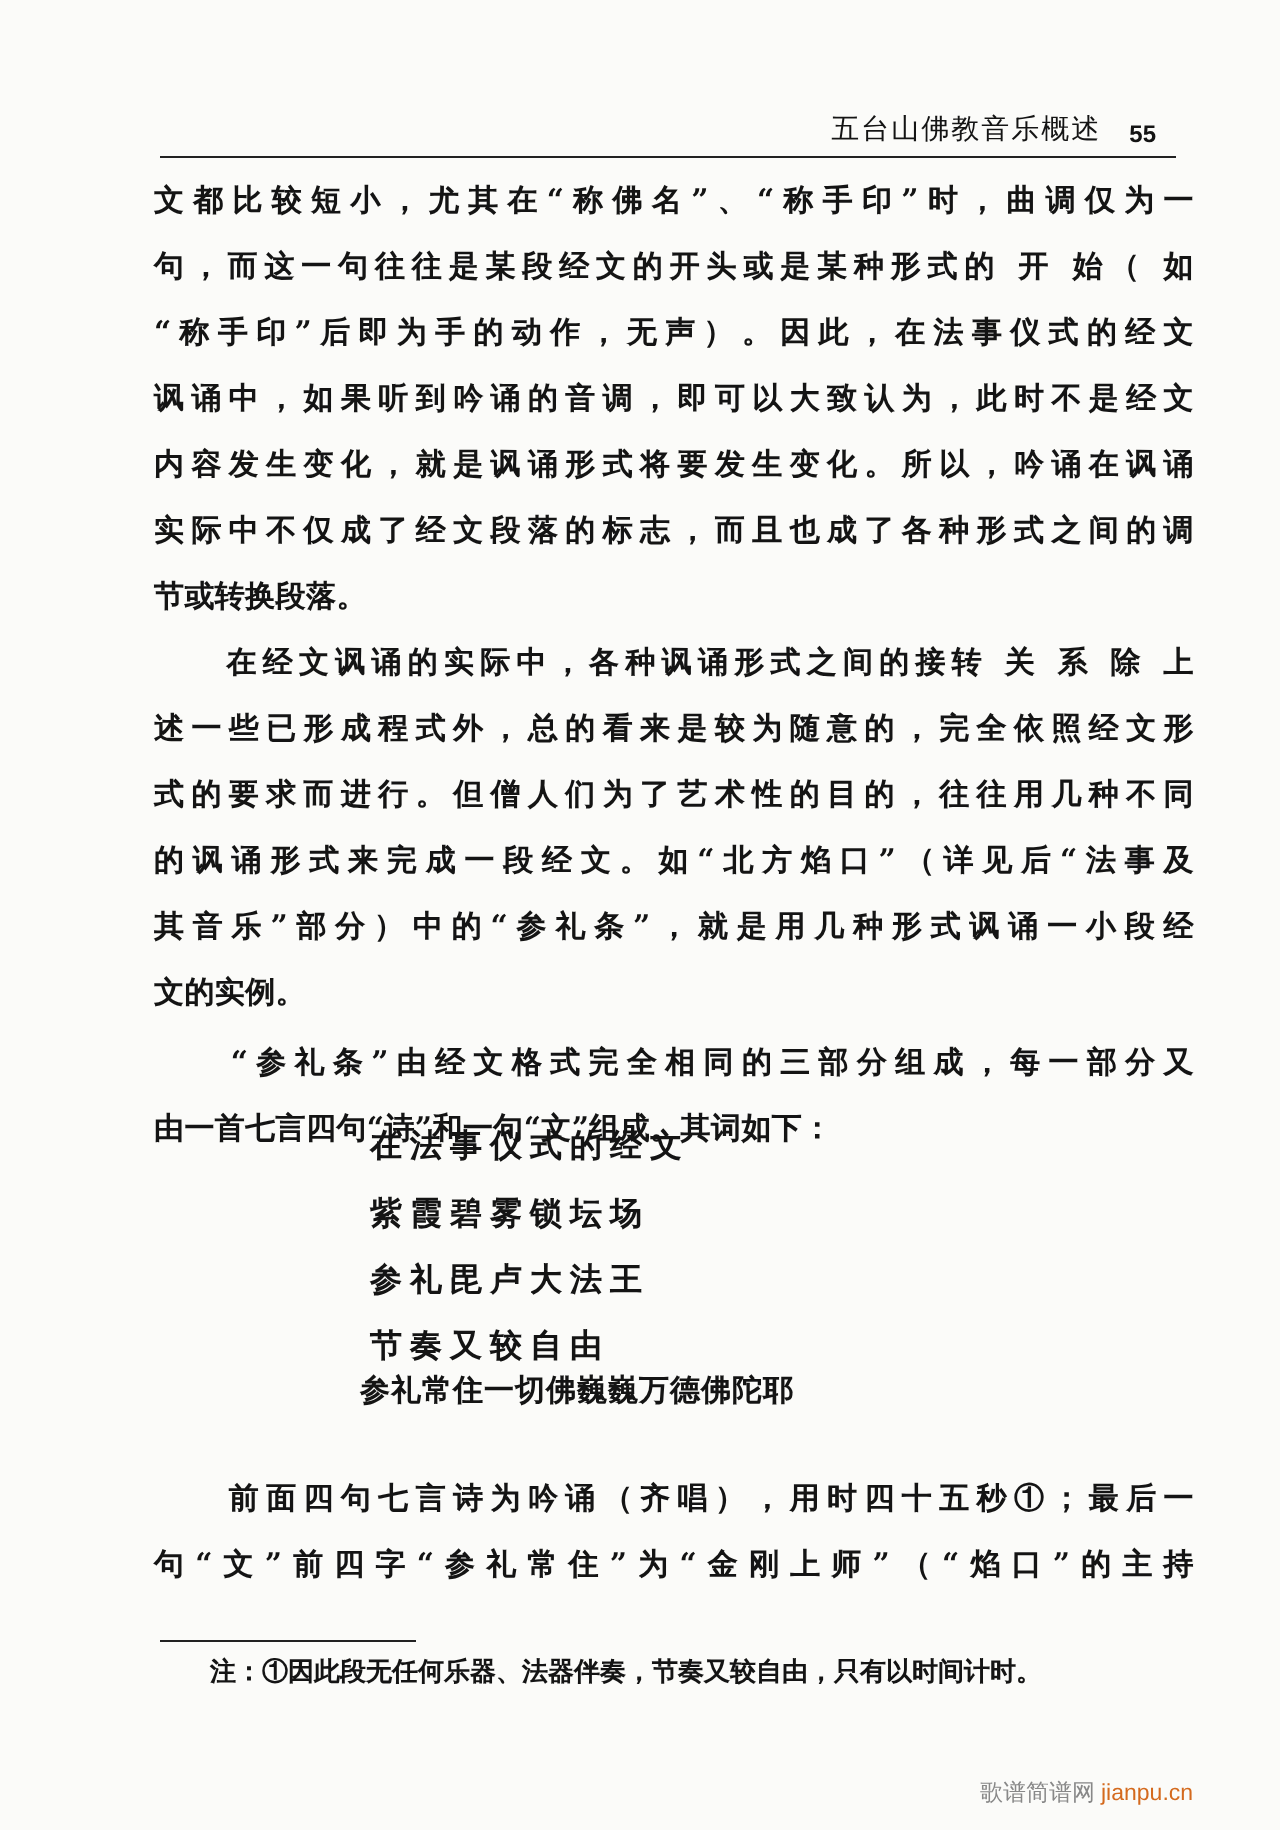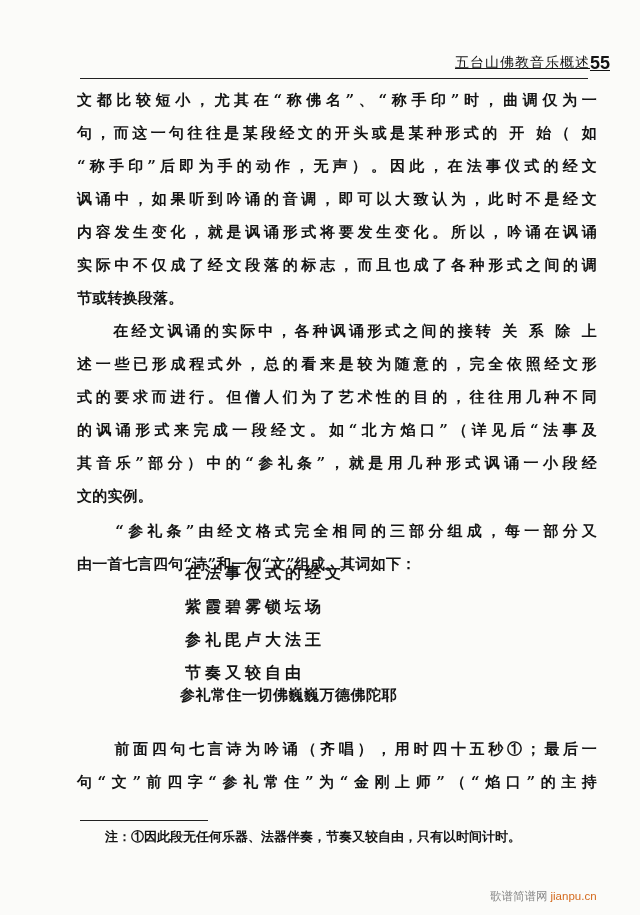--- a/index.html
+++ b/index.html
@@ -5,28 +5,27 @@
   html, body { margin: 0; padding: 0; }
   body {
     width: 640px; height: 915px;
     background: #fbfbf9;
     position: relative;
     overflow: hidden;
     font-family: "DejaVu Serif", "Liberation Serif", serif;
     color: #141414;
   }
   .header {
-    position: absolute; left: 400px; top: 52px;
+    position: absolute; left: 368px; top: 52px;
     width: 210px; height: 22px;
-    display: flex; justify-content: flex-end; align-items: center;
+    display: flex; justify-content: flex-end; align-items: flex-end;
     font-size: 14px;
-    text-decoration: underline;
   }
   .header .title { letter-spacing: 1px; }
-  .header .pageno { font-weight: bold; font-family: "Liberation Sans", sans-serif; font-size: 18px; }
+  .header .pageno { margin-left: 14px; font-weight: bold; font-family: "Liberation Sans", sans-serif; font-size: 12px; }
   .header-rule {
     position: absolute; left: 80px; top: 78px; width: 508px; height: 0;
     border-top: 1.5px solid #222;
   }
   .line {
     position: absolute;
     left: 77px;
     width: 520px;
     font-size: 15px;
     line-height: 24px;

